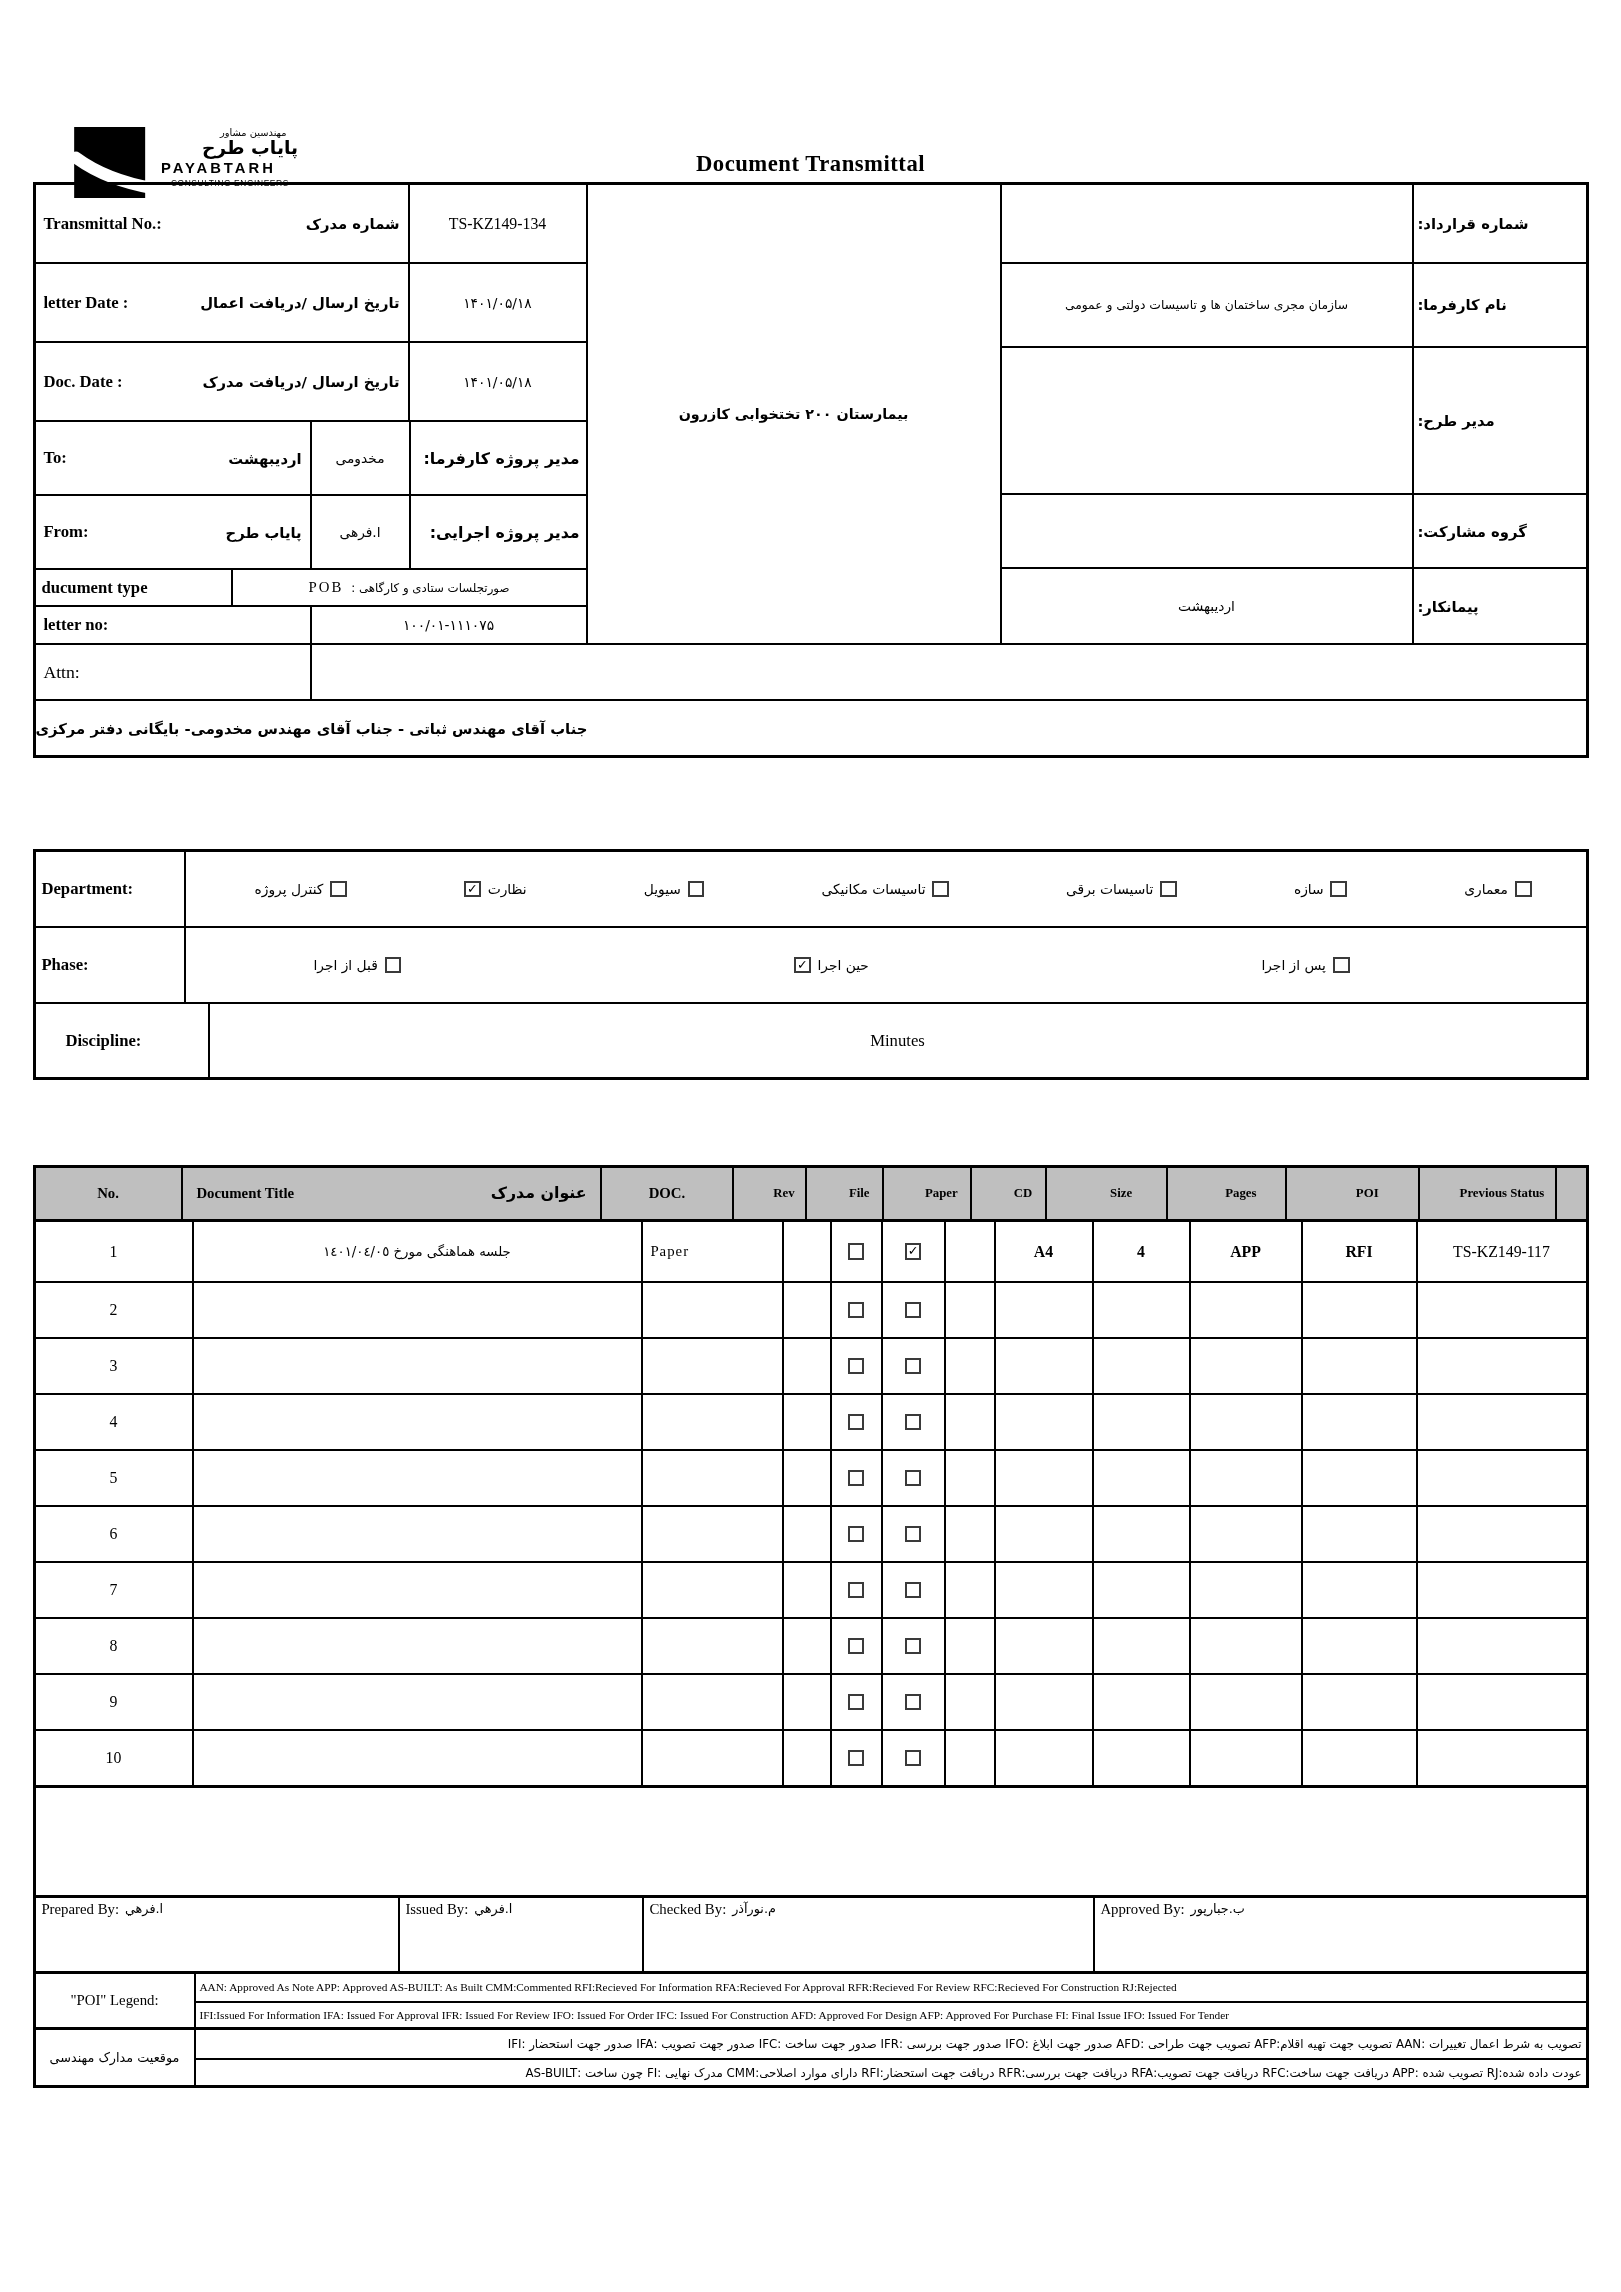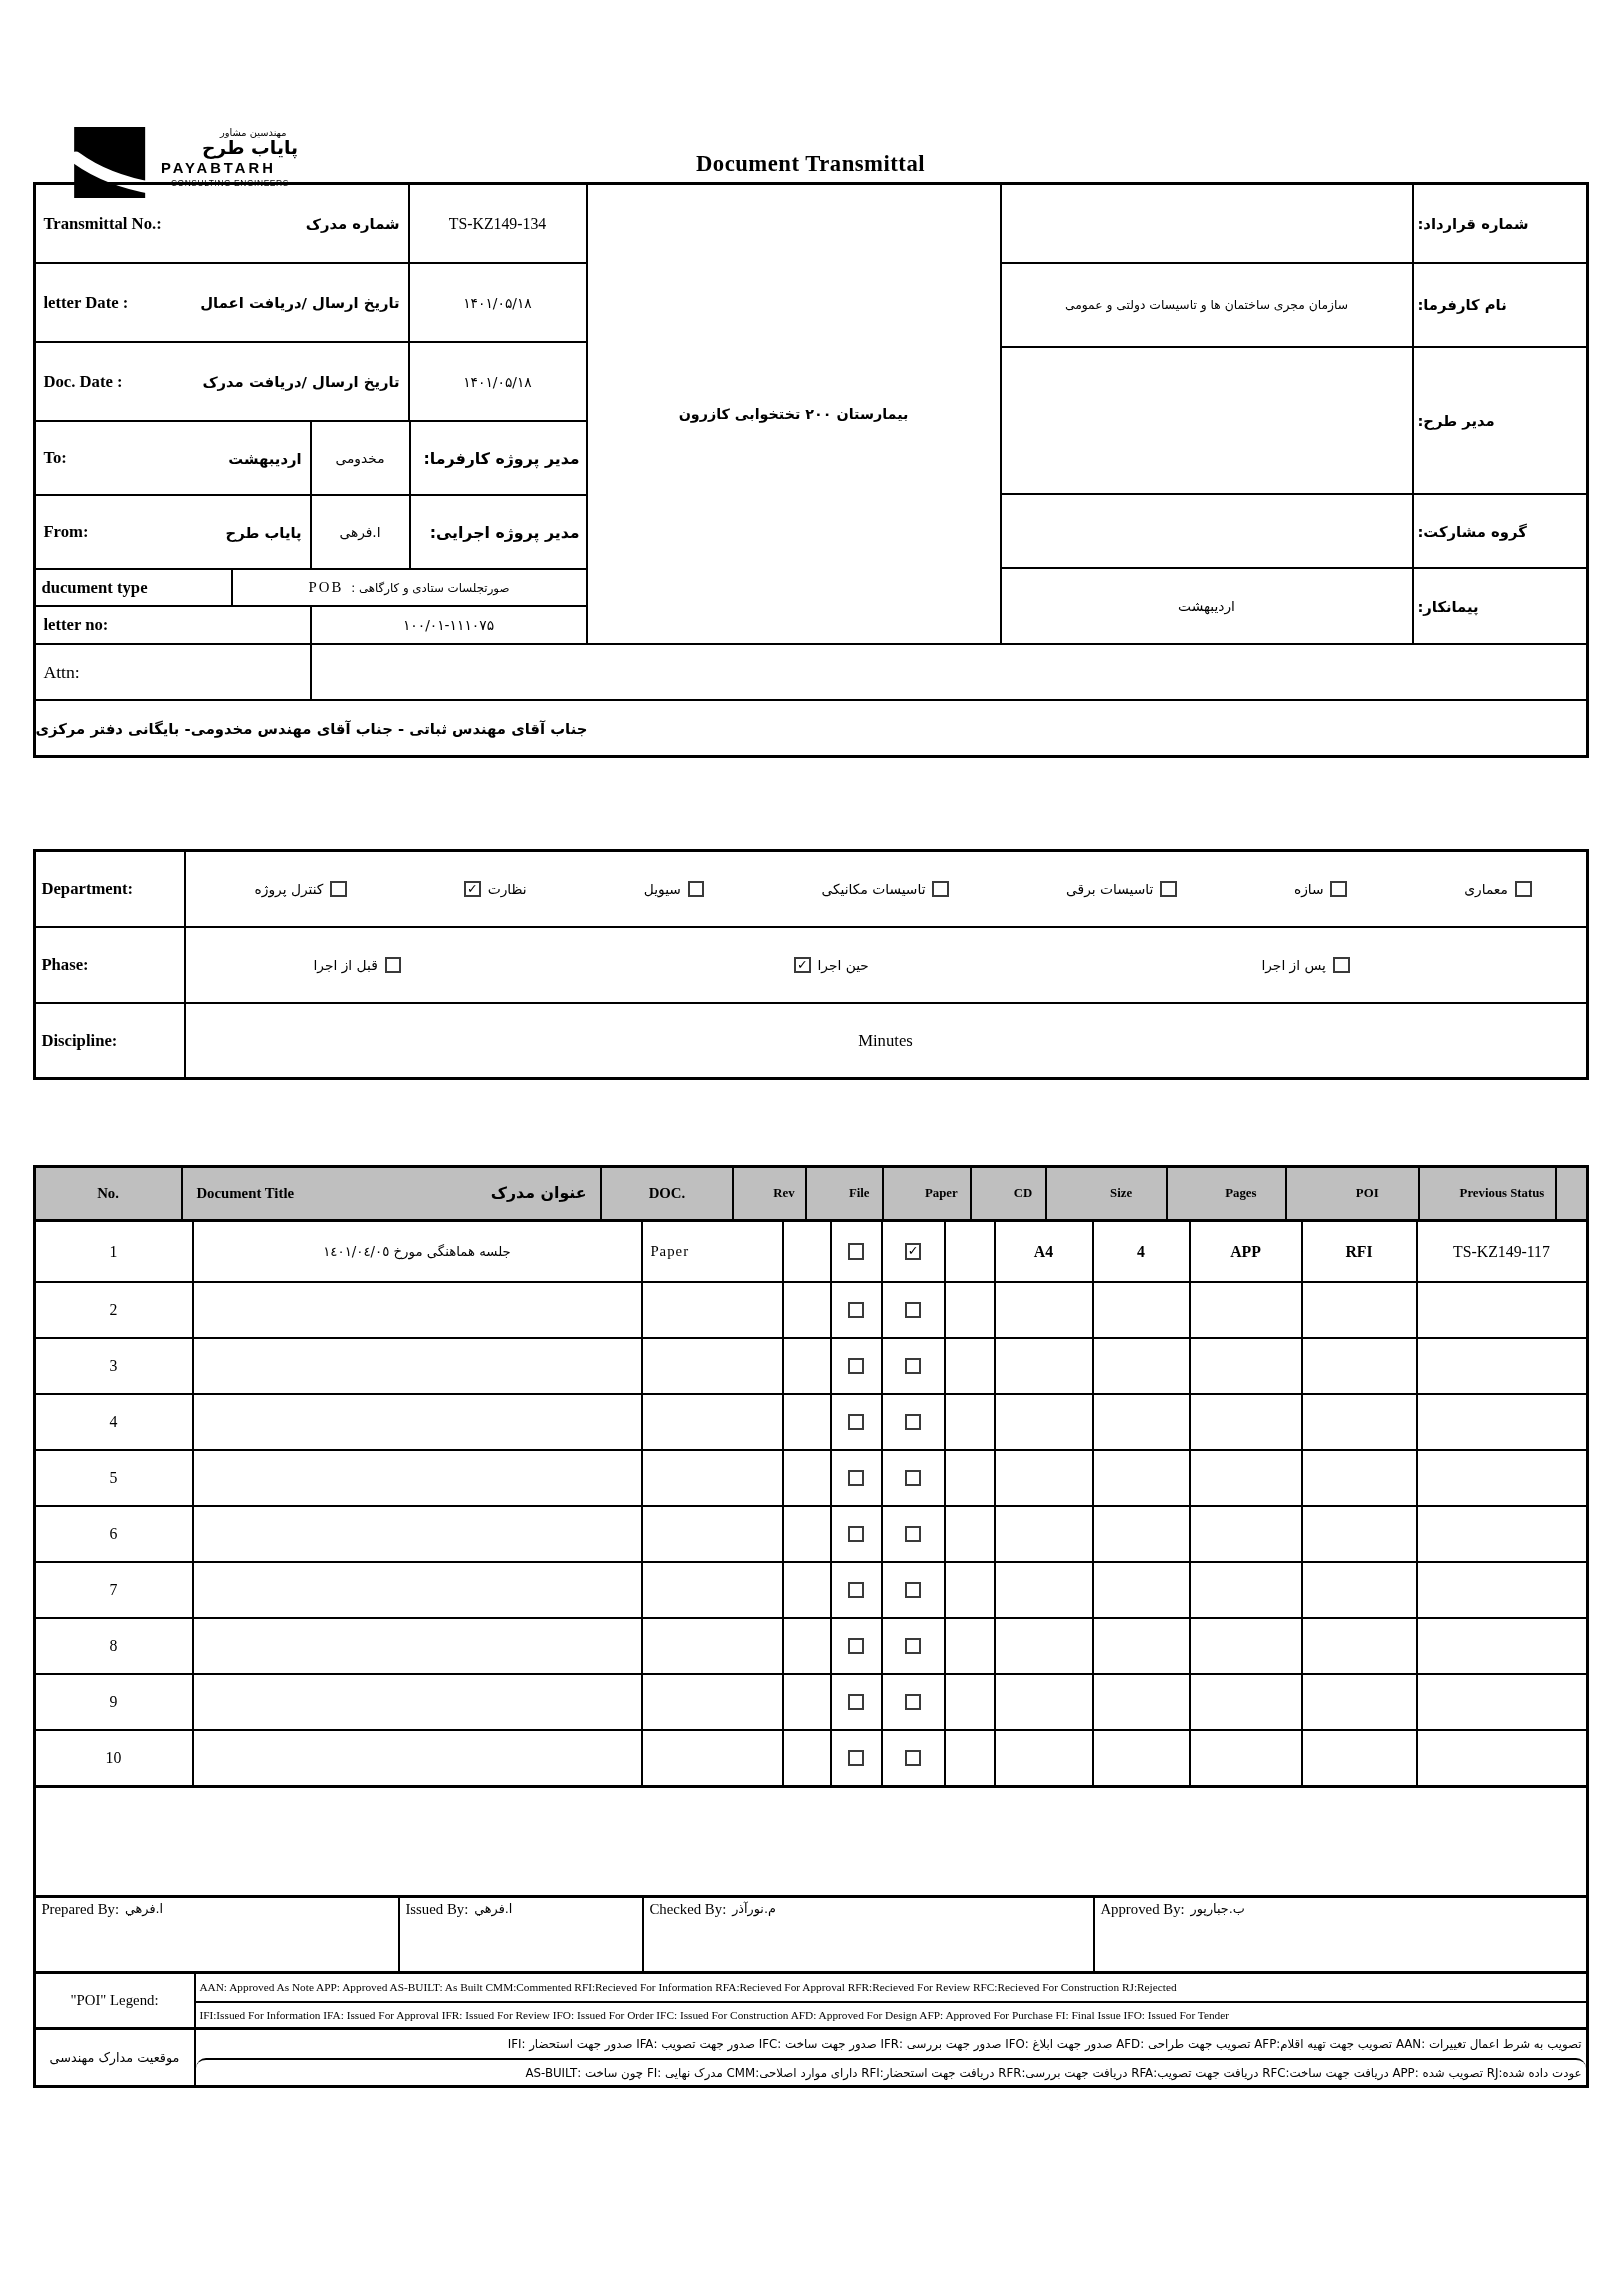--- a/index.html
+++ b/index.html
@@ -71,21 +71,21 @@
   .class-table { position:absolute; left:32.5px; top:849px; width:1556px; border:3px solid #000;
     display:flex; flex-direction:column; }
   .cl-row { display:flex; border-bottom:2.5px solid #000; }
   .cl-row:last-child { border-bottom:none; }
   .cl-lbl { width:150px; border-right:2.5px solid #000; display:flex; align-items:center; padding-left:5.9px;
     font-weight:bold; font-size:16.7px; }
   .cl-content { flex:1; display:flex; align-items:center; direction:rtl;
     font-family:"DejaVu Sans",sans-serif; font-size:13.8px; }
   .dep-content { justify-content:space-between; padding:0 54px 0 69px; }
   .phase-content { justify-content:space-between; padding:0 236px 0 128px; }
-  .h77{height:76px;} .h74{height:73px;}
+  .h77{height:76px;} .h74{height:73px;margin-left:24px;}
   .chk-item { display:flex; align-items:center; gap:6.9px; }
   .chk-item.flip { flex-direction:row-reverse; }
   .cb { width:16.7px; height:16.7px; border:2px solid #3a3a3a; background:#fff; display:inline-flex;
     align-items:center; justify-content:center; font-size:12.8px; line-height:1; flex:0 0 auto;
     font-family:"DejaVu Sans",sans-serif; }
   .disc-content { justify-content:center; direction:ltr; font-family:"Liberation Serif",serif; font-size:16.7px; }
 
   
   .main-table { position:absolute; left:32.5px; top:1165px; width:1556px; border:3px solid #000;
     display:flex; flex-direction:column; }
@@ -115,21 +115,21 @@
 
   .legend-row { display:flex; }
   .leg-lbl { width:160px; border-right:2px solid #000; display:flex; align-items:center; justify-content:center;
     font-size:14.8px; text-align:center; }
   .leg-lines { flex:1; display:flex; flex-direction:column; }
   .leg-line { height:26.6px; display:flex; align-items:center; padding:0 3.9px; font-size:11.3px;
     white-space:nowrap; overflow:hidden; }
   .leg-line + .leg-line { border-top:2px solid #000; }
   .en-legend { border-bottom:3px solid #000; }
   .fa-legend .leg-line { height:27.6px; font-family:"DejaVu Sans",sans-serif; font-size:11.8px;
-    direction:rtl; justify-content:flex-start;border-radius:10px; }
+    direction:rtl; justify-content:flex-start; }
   .fa-legend { display:flex; }
   .fa-leg-lbl { width:160px; border-right:2px solid #000; display:flex; align-items:center; justify-content:center;
     font-family:"DejaVu Sans",sans-serif; font-size:12.8px; }
 </style>
 </head>
 <body>
 
 <div class="page">
 
   <div class="hdr">

